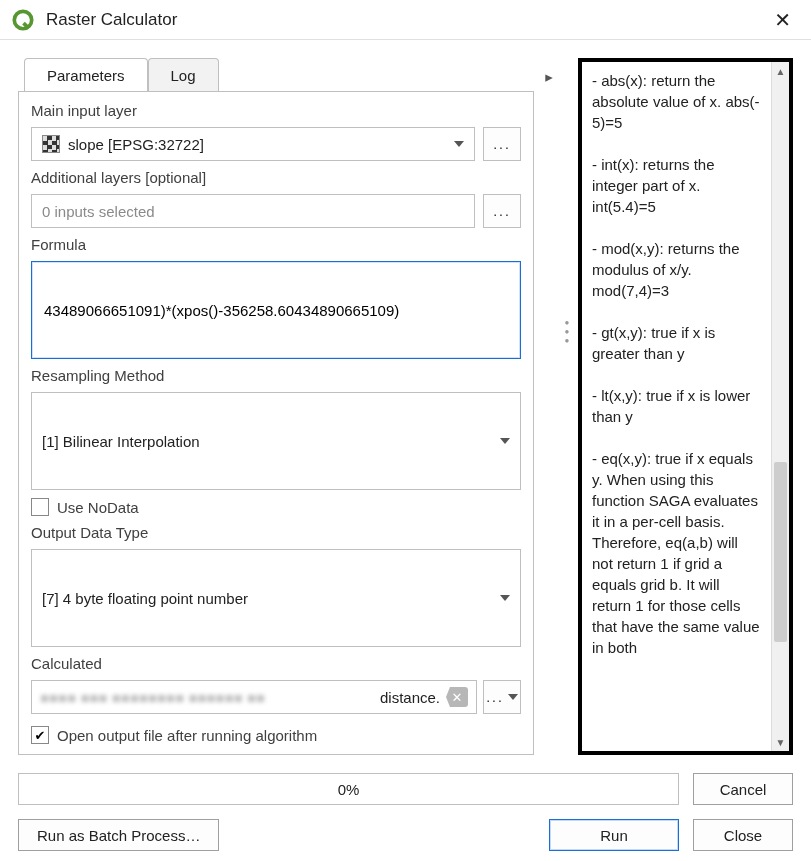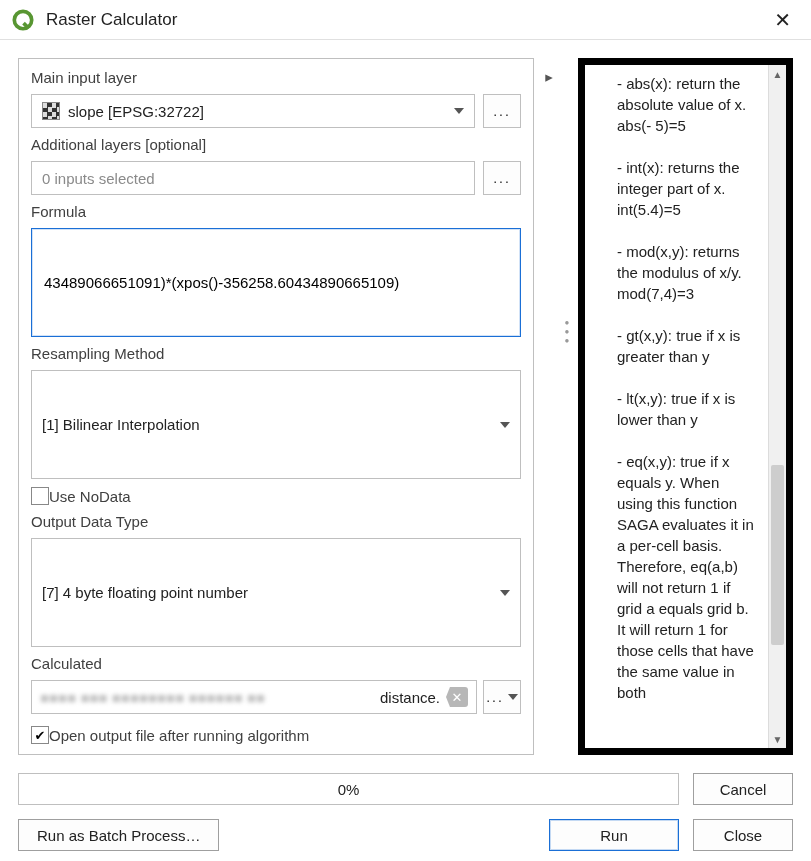--- a/index.html
+++ b/index.html
@@ -94,21 +94,21 @@
   }
   .textfield.focused { border-color: #1a6fd6; box-shadow: inset 0 0 0 1px rgba(26,111,214,.2); }
   .sqbtn {
     width: 38px; height: 34px;
     border: 1px solid #bfbfbf;
     background: #fdfdfd;
     display: flex; align-items: center; justify-content: center;
     font-size: 14px; letter-spacing: 2px;
     cursor: default;
   }
-  .checkbox-row { display: flex; align-items: center; gap: 0; text-align: center; }
+  .checkbox-row { display: flex; align-items: center; gap: 8px; text-align: center; }
   .chk {
     width: 18px; height: 18px;
     border: 1px solid #888;
     display: inline-flex; align-items: center; justify-content: center;
     font-size: 14px; line-height: 1;
     background: #fff;
   }
   .chk.checked::after { content: "✔"; color: #000; font-size: 13px; }
   .layer-icon {
     width: 18px; height: 18px; margin-right: 8px;
@@ -148,23 +148,22 @@
     padding-top: 10px;
     color: #555;
   }
   .sep-dots {
     width: 6px;
     display: flex; flex-direction: column; align-items: center;
     padding-top: 260px; gap: 4px;
     color: #999; font-size: 8px;
   }
   .help-wrap {
-    flex: 1; border: 7px solid #000000;
+    flex: 1; border: 4px solid #000000;
     display: flex;
-    padding-left: 22px;
   }
   .help-text {
     flex: 1; padding: 8px 10px;
     font-size: 15px; line-height: 1.4;
     overflow: hidden;
     white-space: pre-line;
   }
   .scrollbar {
     width: 18px; background: #f0f0f0;
     position: relative; border-left: 1px solid #dcdcdc;
@@ -215,20 +214,24 @@
     <circle cx="12" cy="12" r="9.5" fill="none" stroke="#589632" stroke-width="4"></circle>
     <rect x="14" y="14" width="8" height="4" fill="#589632" transform="rotate(45 14 14)"></rect>
   </svg>
   <div class="title">Raster Calculator</div>
   <div class="close-x">✕</div>
 </div>
 
 <div class="dialog-body">
   <div class="main-row">
     <div class="left-pane">
+      <div class="tabs">
+        <div class="tab active">Parameters</div>
+        <div class="tab">Log</div>
+      </div>
       <div class="tab-panel">
 
         <div class="label">Main input layer</div>
         <div class="row">
           <div class="combo">
             <span class="layer-icon"></span>
             <span class="combo-text">slope [EPSG:32722]</span>
             <span class="caret"></span>
           </div>
           <div class="sqbtn">...</div>

